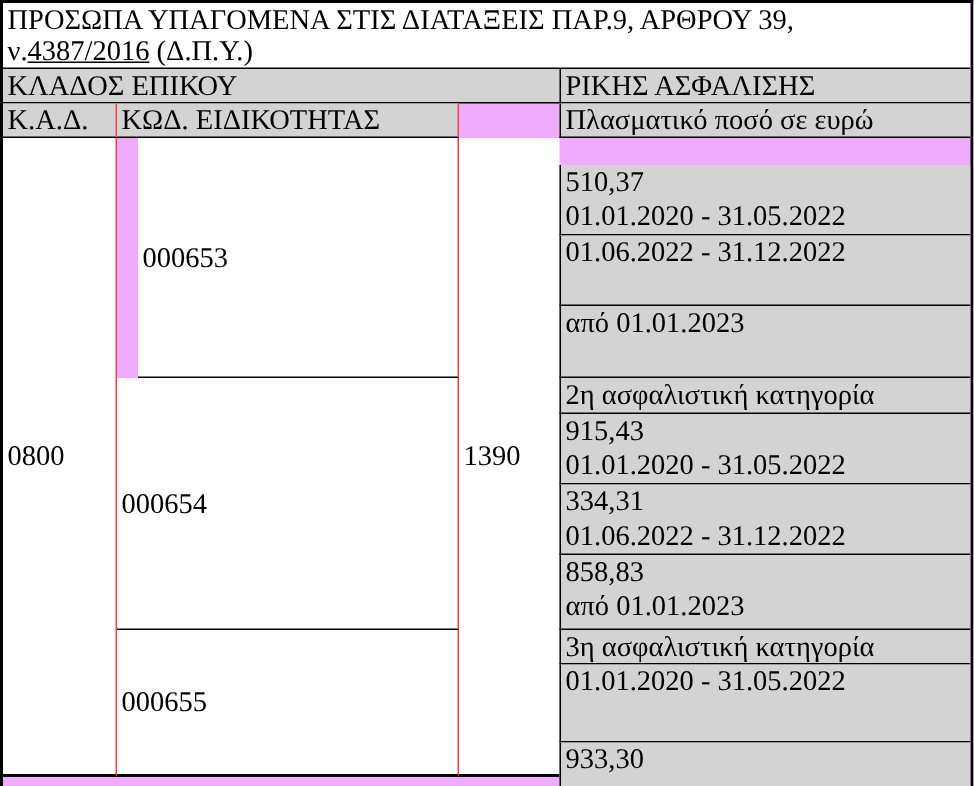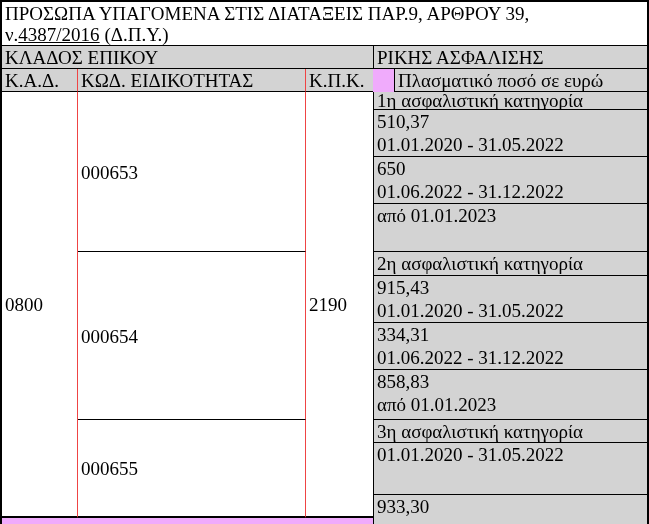--- a/index.html
+++ b/index.html
@@ -36,24 +36,24 @@
   .bb2   { border-bottom-width:2px; }
   .col4  { border-left:1px solid #000; border-right:none; background:#d3d3d3; }
   .mid   { display:flex; align-items:center; }
 
   .c-title    { grid-area:1/1/2/5; }
   .c-band-l   { grid-area:2/1/3/4; }
   .c-band-r   { grid-area:2/4/3/5; }
   .c-h-kad    { grid-area:3/1/4/2; }
   .c-h-spec   { grid-area:3/2/4/3; }
   .c-h-kpk    { grid-area:3/3/4/4; }
-  .c-h-amt    { grid-area:3/4/4/5;margin-left:21px; }
+  .c-h-amt    { grid-area:3/4/4/5; }
 
   .c-kad-val  { grid-area:4/1/15/2; }
-  .c-spec-0   { grid-area:4/2/8/3; }
+  .c-spec-0   { grid-area:4/2/8/3;margin-left:14px; }
   .c-spec-1   { grid-area:8/2/12/3; }
   .c-spec-2   { grid-area:12/2/15/3; }
   .c-kpk-val  { grid-area:4/3/15/4; }
 
   .c-cat-0  { grid-area:4/4/5/5;  line-height:17px; padding-top:0; }
   .c-val-00 { grid-area:5/4/6/5; }
   .c-val-01 { grid-area:6/4/7/5; }
   .c-val-02 { grid-area:7/4/8/5; }
   .c-cat-1  { grid-area:8/4/9/5;  line-height:22px; }
   .c-val-10 { grid-area:9/4/10/5; }
@@ -76,38 +76,35 @@
     <div class="cell no-r c-title">
       <div>ΠΡΟΣΩΠΑ ΥΠΑΓΟΜΕΝΑ ΣΤΙΣ ΔΙΑΤΑΞΕΙΣ ΠΑΡ.9, ΑΡΘΡΟΥ 39,</div>
       <div><span>ν.</span><span class="u">4387/2016</span><span> (Δ.Π.Υ.)</span></div>
     </div>
 
     <div class="cell gray no-r c-band-l">ΚΛΑΔΟΣ ΕΠΙΚΟΥ</div>
     <div class="cell gray col4 c-band-r">ΡΙΚΗΣ ΑΣΦΑΛΙΣΗΣ</div>
 
     <div class="cell gray c-h-kad">Κ.Α.Δ.</div>
     <div class="cell gray c-h-spec">ΚΩΔ. ΕΙΔΙΚΟΤΗΤΑΣ</div>
-    <div class="cell gray no-r c-h-kpk">Κ.Π.Κ.</div>
     <div class="cell col4 c-h-amt">Πλασματικό ποσό σε ευρώ</div>
 
     <div class="cell mid bb2 c-kad-val">0800</div>
 
     <div class="cell mid c-spec-0">000653</div>
     <div class="cell mid c-spec-1">000654</div>
     <div class="cell mid bb2 c-spec-2">000655</div>
 
-    <div class="cell mid no-r bb2 c-kpk-val">2190</div>
+    <div class="cell mid no-r bb2 c-kpk-val">1390</div>
 
-    <div class="cell col4 c-cat-0">1η ασφαλιστική κατηγορία</div>
     <div class="cell col4 val c-val-00">
       <div>510,37</div>
       <div>01.01.2020 - 31.05.2022</div>
     </div>
     <div class="cell col4 val c-val-01">
-      <div>650</div>
       <div>01.06.2022 - 31.12.2022</div>
     </div>
     <div class="cell col4 val c-val-02">
       <div>από 01.01.2023</div>
     </div>
 
     <div class="cell col4 c-cat-1">2η ασφαλιστική κατηγορία</div>
     <div class="cell col4 val c-val-10">
       <div>915,43</div>
       <div>01.01.2020 - 31.05.2022</div>

